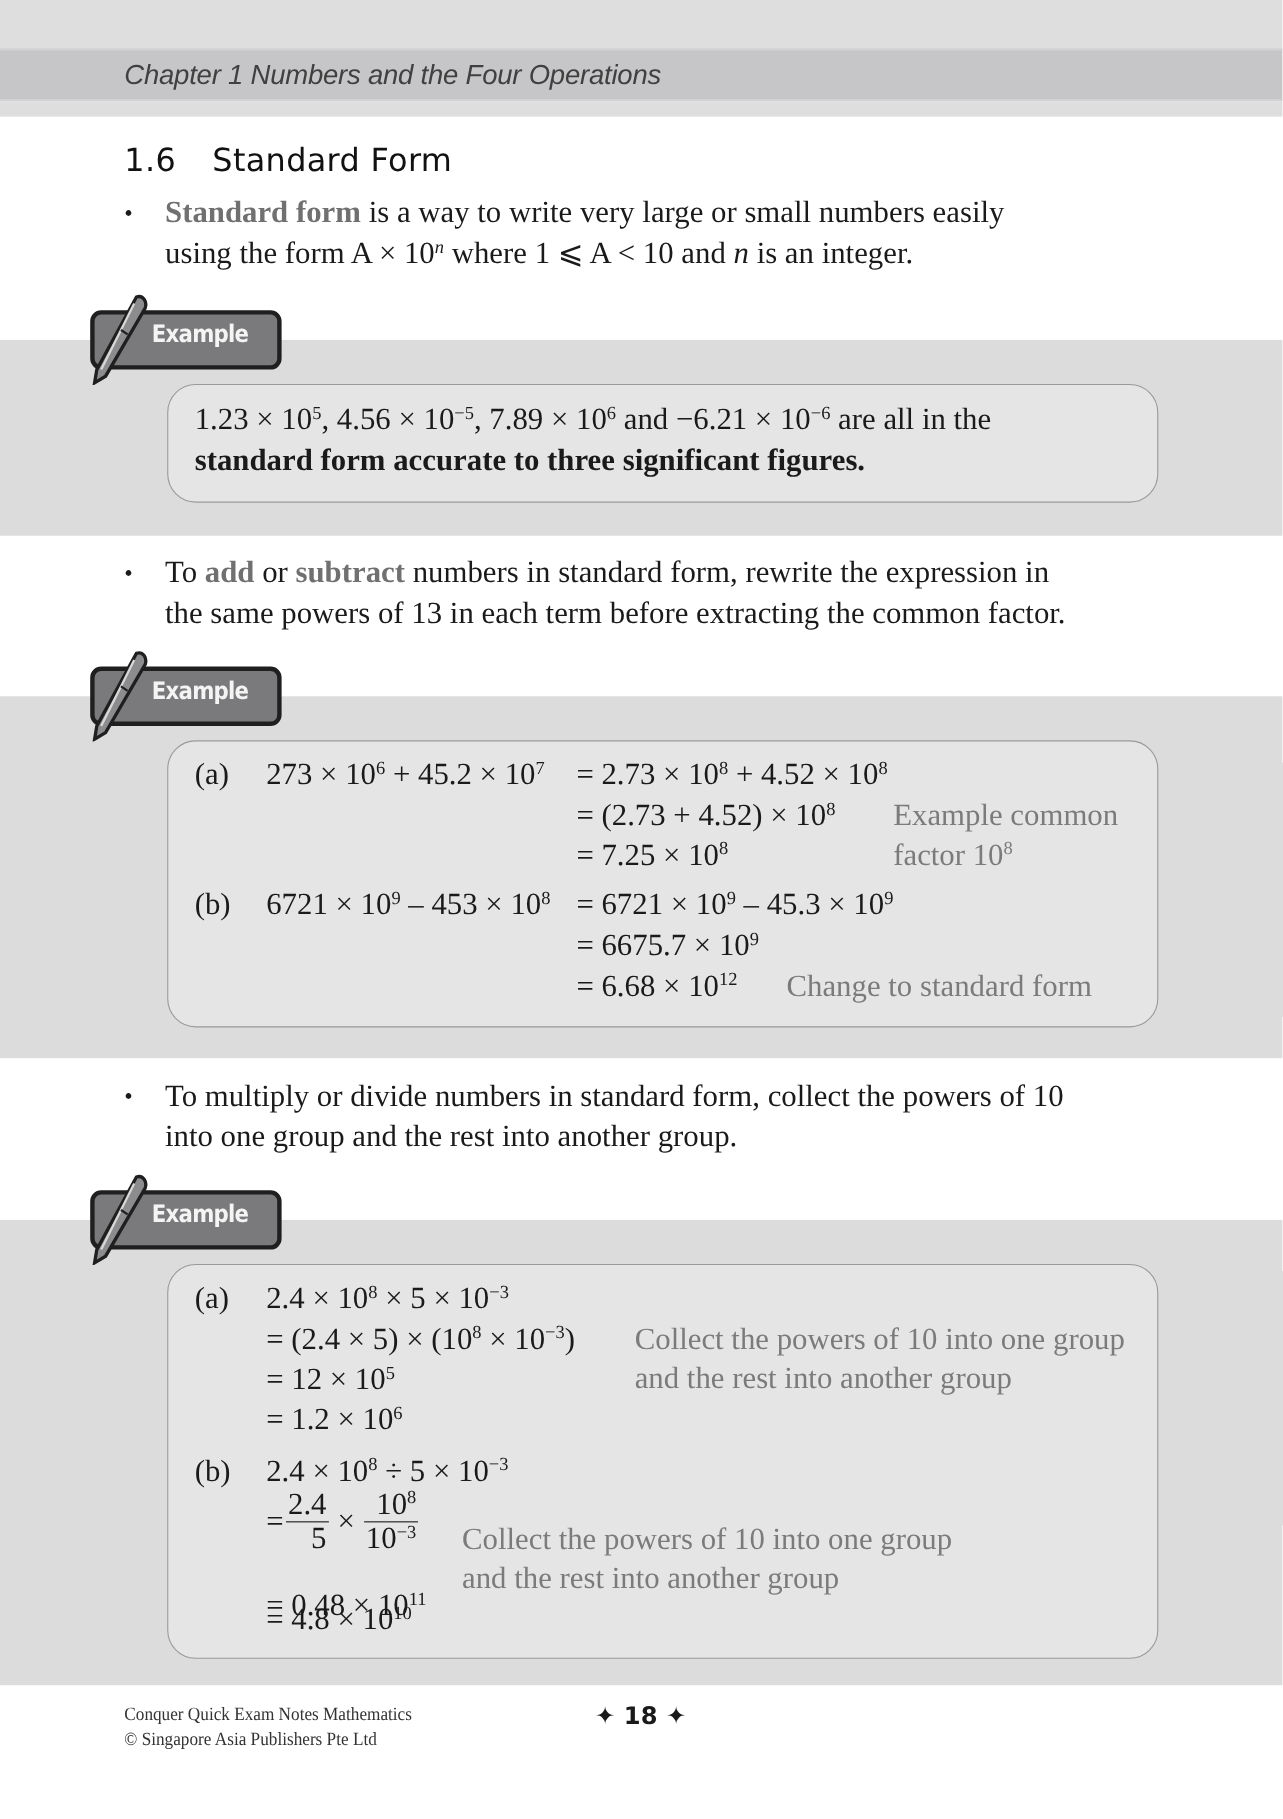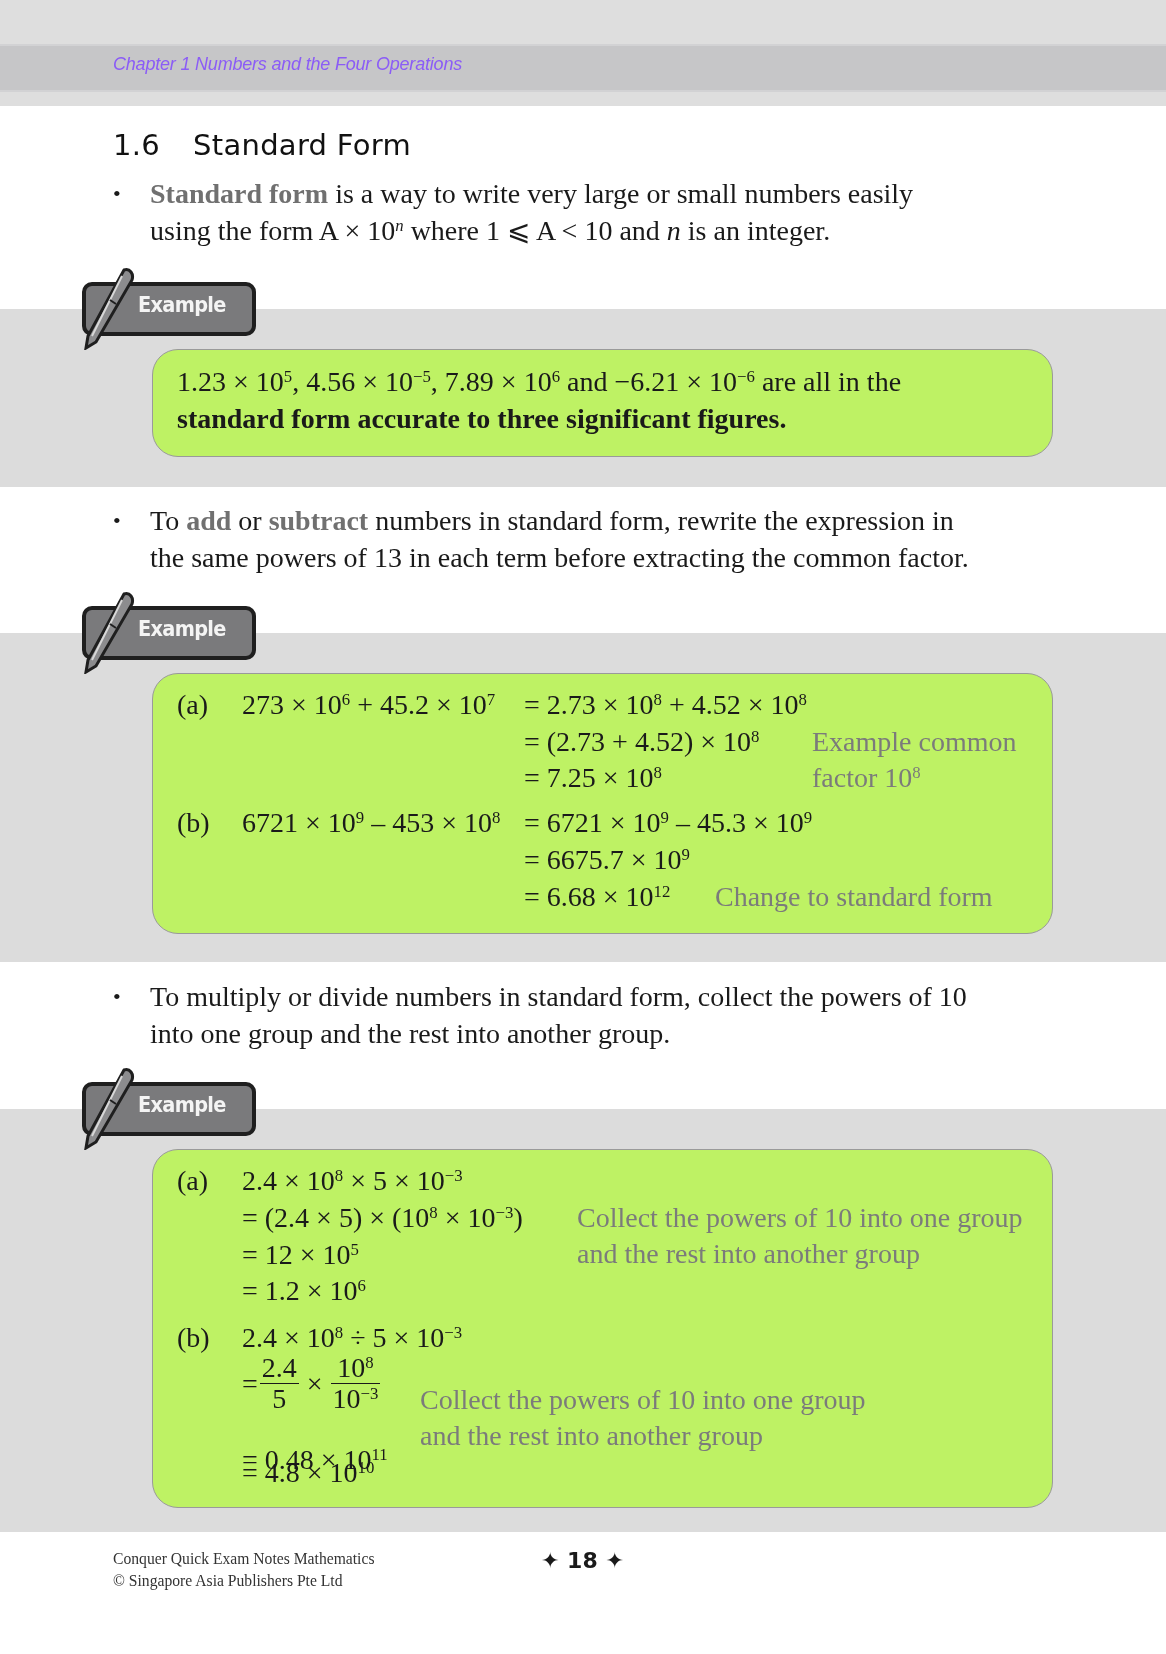--- a/index.html
+++ b/index.html
@@ -8,45 +8,45 @@
     background:#ffffff; color:#1a1a1a;
     font-family:"Liberation Serif","DejaVu Serif",serif;
   }
   .abs { position:absolute; }
   
   .top-band { left:0; top:0; width:1166px; height:44px; background:#dedede; }
   .chapter-bar { left:0; top:44px; width:1166px; height:48px; background:#c6c6c8;
     border-top:2px solid #d2d2d4; border-bottom:2px solid #d2d2d4; box-sizing:border-box; }
   .chapter-bar-under { left:0; top:92px; width:1166px; height:14px; background:#dedede; }
   .chapter-title { left:113px; top:54px; font-family:"Liberation Sans","DejaVu Sans",sans-serif;
-    font-style:italic; font-size:18px; color:#8b5cf6; letter-spacing:-0.2px; }
+    font-style:italic; font-size:25px; color:#404040; letter-spacing:-0.2px; }
   
   .section-heading { left:113px; top:128px; font-family:"DejaVu Sans","Liberation Sans",sans-serif;
     font-weight:normal; font-size:29px; color:#111; letter-spacing:0.3px; }
   .section-heading .num { display:inline-block; width:80px; }
   
   .bullet { left:113px; width:960px; font-size:28px; line-height:37px; }
   .bullet .dot { position:absolute; left:0; top:0; font-size:22px; }
   .bullet .txt { margin-left:37px; display:block; }
   .hl { color:#707070; font-weight:bold; }
   sup { font-size:60%; line-height:0; vertical-align:0.55em; }
   i.var { font-style:italic; }
   
   .band { left:0; width:1166px; background:#dcdcdc; }
   
   .badge { width:174px; height:54px; background:#7a7a7c; border:4px solid #1f1f1f; border-radius:10px;
     box-sizing:border-box; }
   .badge-label { position:absolute; left:52px; top:6px; font-family:"DejaVu Sans","Liberation Sans",sans-serif;
     font-weight:bold; font-size:22px; color:#f4f4f4; letter-spacing:-0.8px; transform:scaleX(0.88); transform-origin:left; }
   .pen { position:absolute; left:-8px; top:-20px; width:60px; height:84px; }
   
-  .ex-box { background:#bef264; border:1.5px solid #9a9a9a; border-radius:26px; box-sizing:border-box; }
+  .ex-box { background:#e5e5e5; border:1.5px solid #9a9a9a; border-radius:26px; box-sizing:border-box; }
   .mline { position:absolute; font-size:28px; line-height:36px; white-space:nowrap; color:#1a1a1a; }
   .note { color:#7b7b7b; }
-  .frac { display:inline-block; vertical-align:middle; text-align:center; line-height:30px; margin:0 2px; }
+  .frac { display:inline-block; vertical-align:middle; text-align:right; line-height:30px; margin:0 2px; }
   .frac .n { display:block; border-bottom:1.6px solid #1a1a1a; padding:0 2px; }
   .frac .d { display:block; padding:0 2px; }
   
   .footer-text { left:113px; top:1548px; font-size:17px; line-height:22px; color:#333;
     transform:scaleX(0.92); transform-origin:left; }
   .page-num { left:541px; top:1548px; font-family:"DejaVu Sans","Liberation Sans",sans-serif;
     font-weight:bold; font-size:22px; color:#1a1a1a; }
 </style>
 </head>
 <body>

